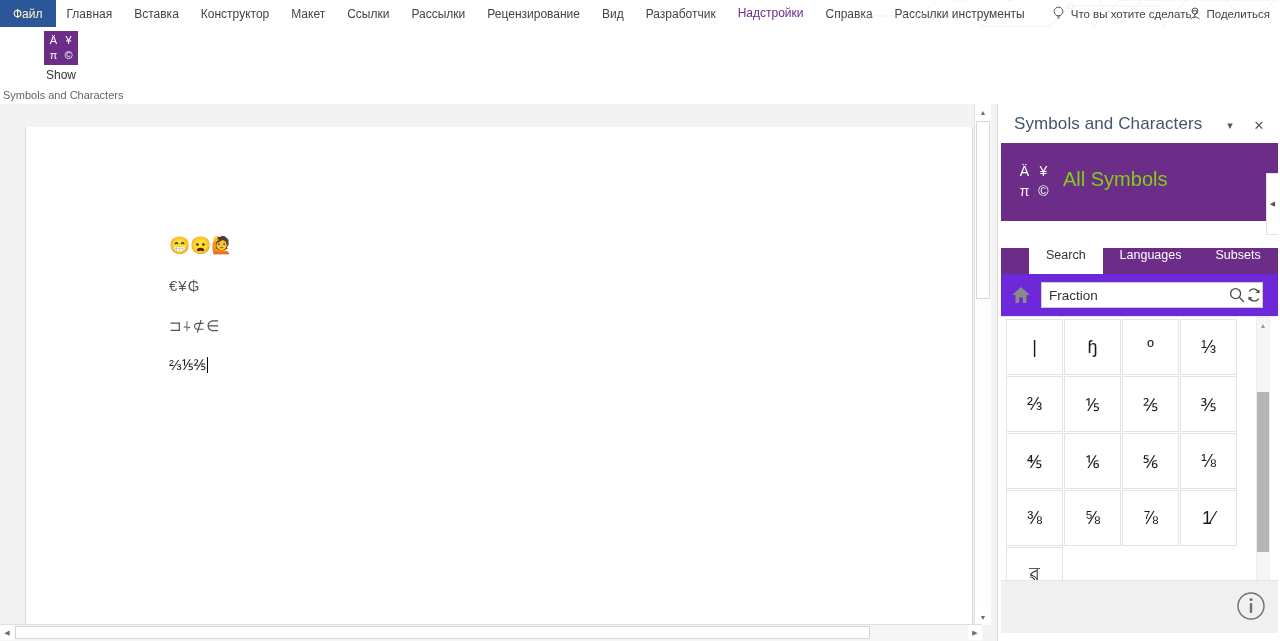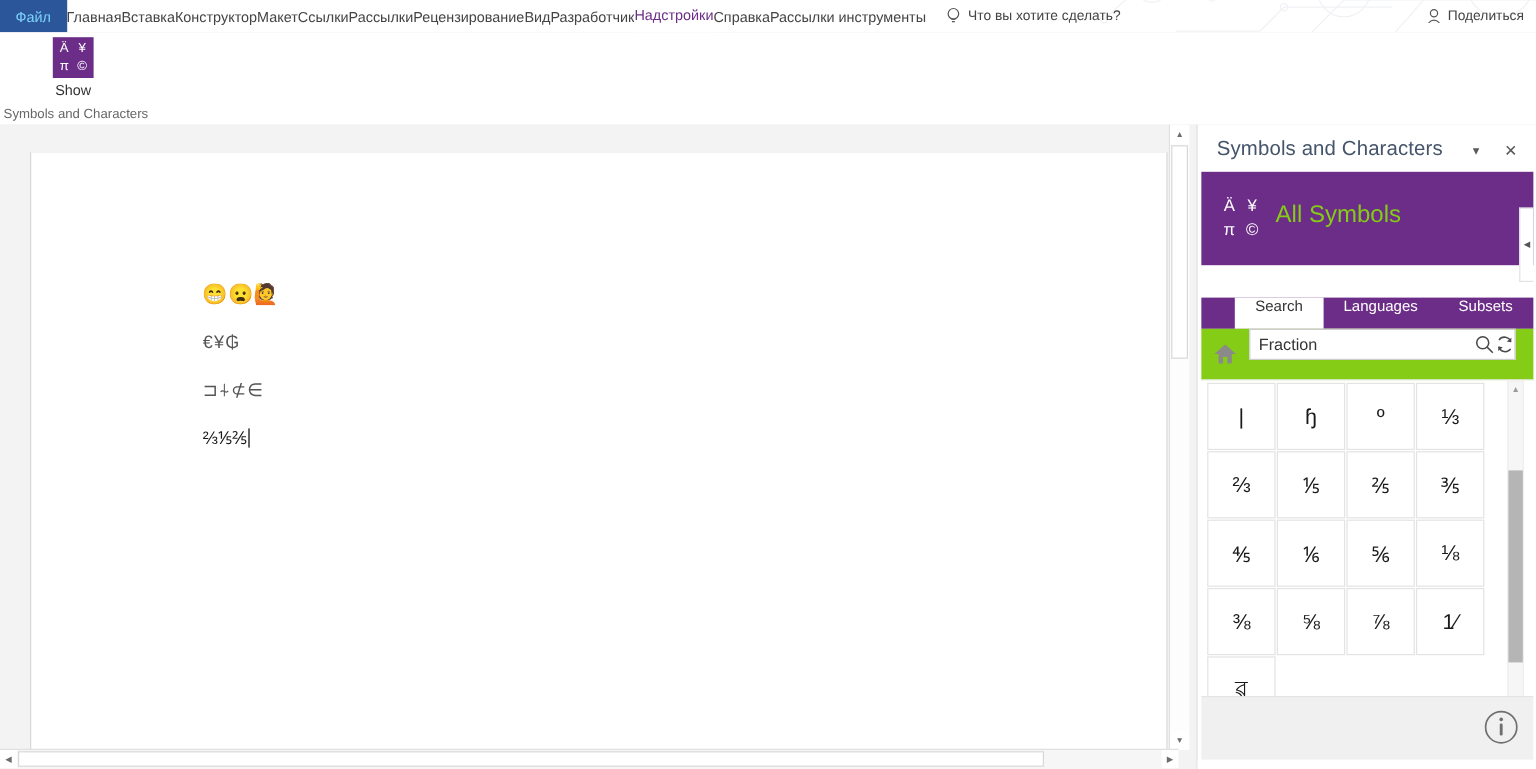--- a/index.html
+++ b/index.html
@@ -31,33 +31,33 @@
   }
   .circuit-deco {
     position: absolute;
     left: 860px; top: -14px;
     width: 420px; height: 44px;
     pointer-events: none;
     opacity: .5;
   }
   .tab-file {
     background: #2b579a;
-    color: #7dd3fc;
+    color: #fef9c3;
     font-size: 12px;
     display: flex;
     align-items: center;
     justify-content: center;
     padding: 0 13px;
     height: 27px;
     box-sizing: border-box;
   }
   .tab {
     display: flex;
     align-items: center;
-    padding: 0 0;
+    padding: 0 11px;
     height: 27px;
     box-sizing: border-box;
     color: #444444;
     font-size: 12px;
     white-space: nowrap;
   }
   .tab.active {
     color: #6b2d87;
     border-bottom: 2px solid #ffffff;
     background: #ffffff;
@@ -354,22 +354,23 @@
   .app-tab:first-child { margin-left: 28px; }
   .app-tab.active {
     background: #ffffff;
     color: #333333;
   }
 
   .search-row {
     position: absolute;
     left: 0; top: 131px;
     width: 277px; height: 42px;
-    background: #84cc16;
-    display: flex;
+    background: #6d28d9;
+    display: flex;
+    align-items: center;
     border-bottom: 1px solid #e8e8e8;
   }
   .home-icon-wrap {
     width: 40px;
     display: flex;
     align-items: center;
     justify-content: center;
   }
   .search-box {
     position: relative;

